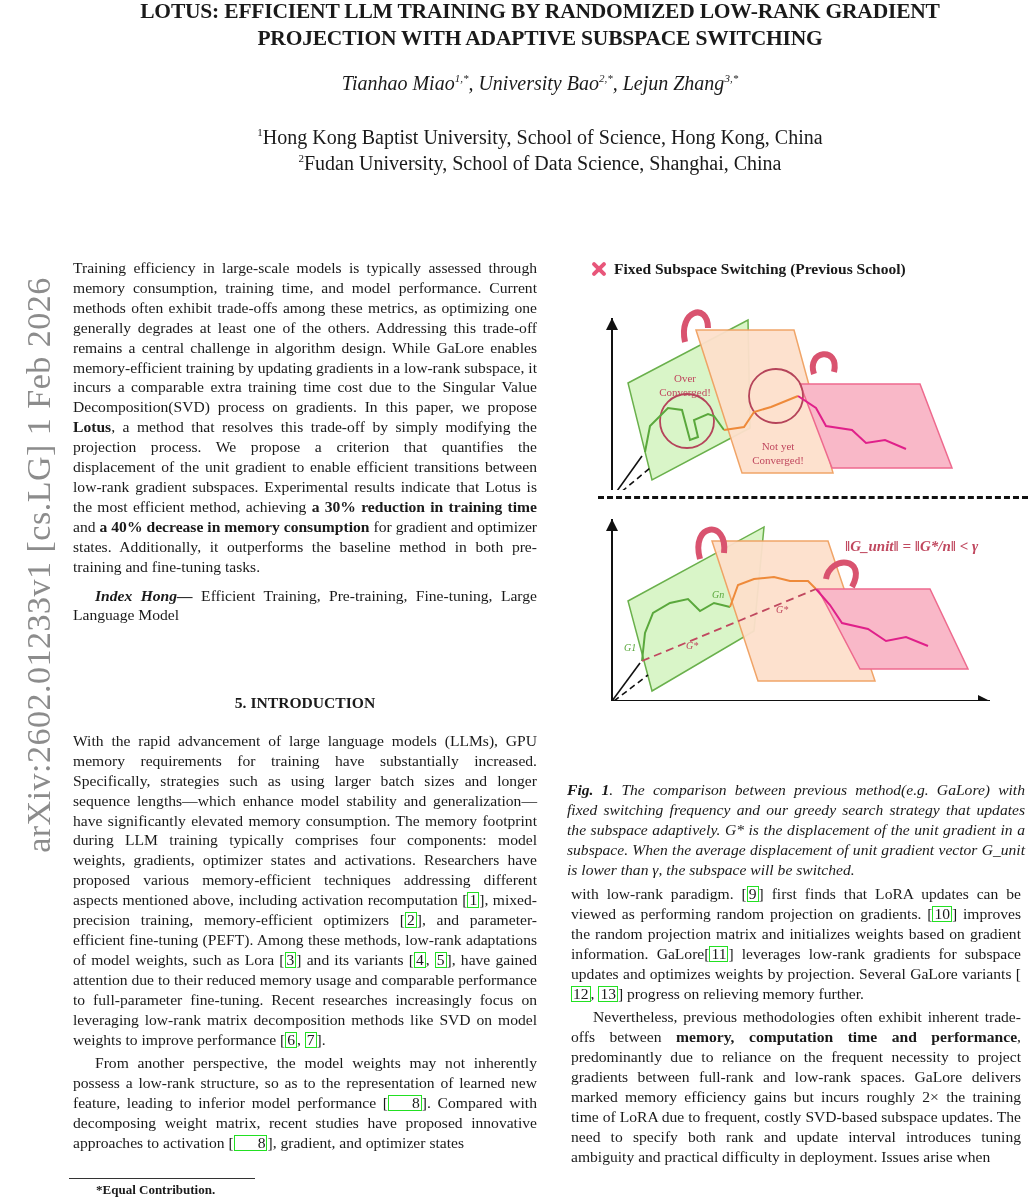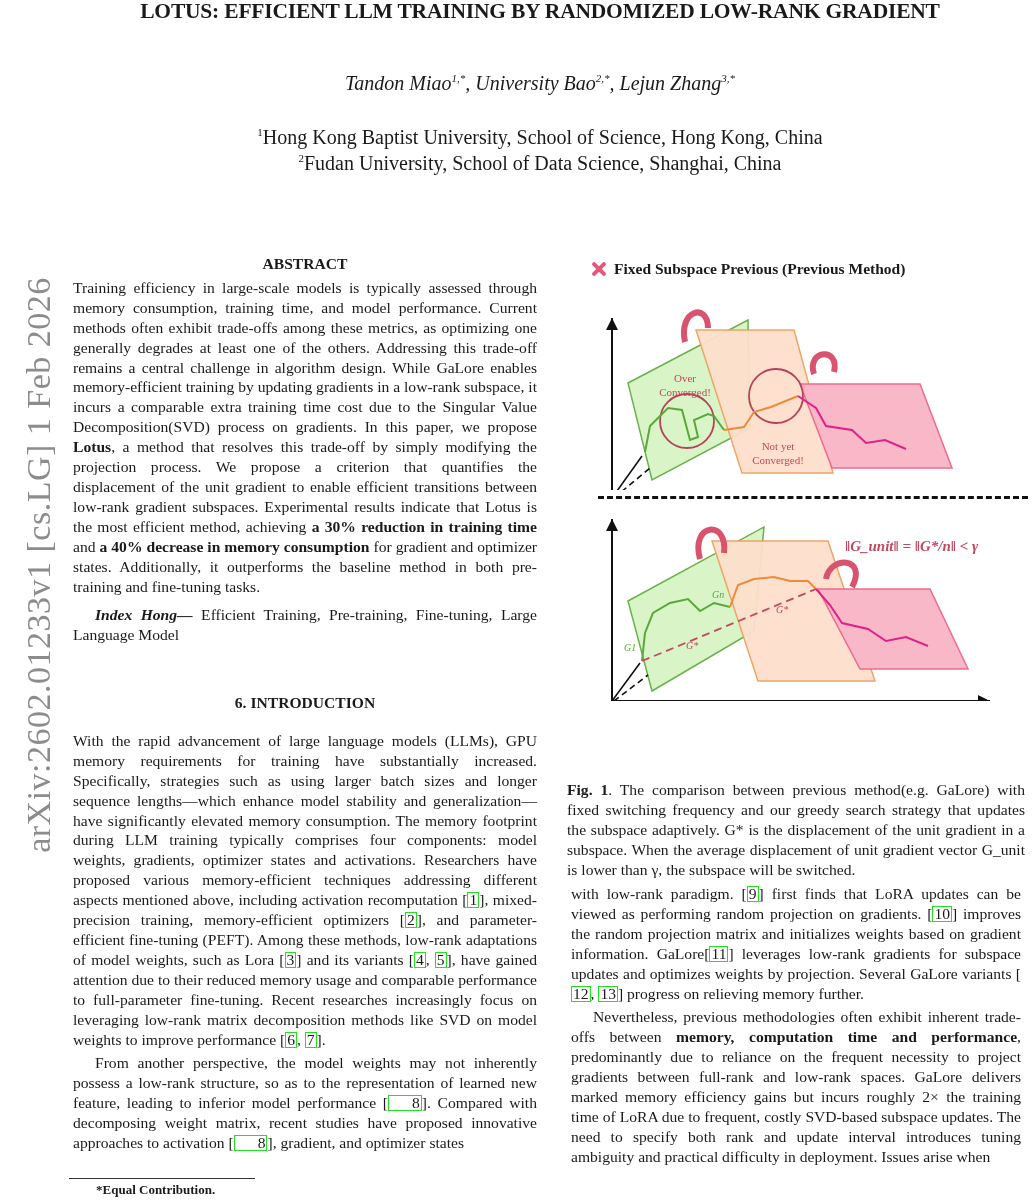--- a/index.html
+++ b/index.html
@@ -35,54 +35,54 @@
   .icon-check { width: 18px; height: 18px; background: #5cc26b; border-radius: 3px; position: relative; display: inline-block; }
   .icon-check::after { content: ""; position: absolute; left: 5px; top: 2px; width: 5px; height: 10px;
         border-right: 2.5px solid #fff; border-bottom: 2.5px solid #fff; transform: rotate(40deg); }
   .caption { font-size: 15.6px; line-height: 19.9px; text-align: justify; }
 </style>
 </head>
 <body>
 
 <div class="abs title">
   <div>LOTUS: EFFICIENT LLM TRAINING BY RANDOMIZED LOW-RANK GRADIENT</div>
+  <div>PROJECTION WITH ADAPTIVE SUBSPACE SWITCHING</div>
 </div>
 
 <div class="abs authors">
-  <span>Tandon Miao</span><sup>1,*</sup>,
+  <span>Tianhao Miao</span><sup>1,*</sup>,
   <span>University Bao</span><sup>2,*</sup>,
   <span>Lejun Zhang</span><sup>3,*</sup>
 </div>
 
 <div class="abs affils">
   <div><sup>1</sup><span>Hong Kong Baptist University, School of Science, Hong Kong, China</span></div>
   <div><sup>2</sup><span>Fudan University, School of Data Science, Shanghai, China</span></div>
 </div>
 
 <div class="abs arxiv">arXiv:2602.01233v1  [cs.LG]  1 Feb 2026</div>
 
 <div class="abs col lcol" style="top:254px;">
-  <div class="h-sec" style="margin-bottom:4px;">ABSTRACT</div>
   <p><span>Training efficiency in large-scale models is typically assessed through memory consumption, training time, and model performance. Current methods often exhibit trade-offs among these metrics, as optimizing one generally degrades at least one of the others. Addressing this trade-off remains a central challenge in algorithm design. While GaLore enables memory-efficient training by updating gradients in a low-rank subspace, it incurs a comparable extra training time cost due to the Singular Value Decomposition(SVD) process on gradients. In this paper, we propose </span><span class="b">Lotus</span><span>, a method that resolves this trade-off by simply modifying the projection process. We propose a criterion that quantifies the displacement of the unit gradient to enable efficient transitions between low-rank gradient subspaces. Experimental results indicate that Lotus is the most efficient method, achieving </span><span class="b">a 30% reduction in training time</span><span> and </span><span class="b">a 40% decrease in memory consumption</span><span> for gradient and optimizer states. Additionally, it outperforms the baseline method in both pre-training and fine-tuning tasks.</span></p>
   <p class="indent" style="margin-top:9px;"><span class="b it">Index Hong—</span><span> Efficient Training, Pre-training, Fine-tuning, Large Language Model</span></p>
 </div>
 
 <div class="abs col lcol" style="top:693px;">
-  <div class="h-sec" style="margin-bottom:18px;">6.  INTRODUCTION</div>
+  <div class="h-sec" style="margin-bottom:18px;">5.  INTRODUCTION</div>
   <p><span>With the rapid advancement of large language models (LLMs), GPU memory requirements for training have substantially increased. Specifically, strategies such as using larger batch sizes and longer sequence lengths—which enhance model stability and generalization—have significantly elevated memory consumption. The memory footprint during LLM training typically comprises four components: model weights, gradients, optimizer states and activations. Researchers have proposed various memory-efficient techniques addressing different aspects mentioned above, including activation recomputation [</span><a class="cite">1</a><span>], mixed-precision training, memory-efficient optimizers [</span><a class="cite">2</a><span>], and parameter-efficient fine-tuning (PEFT). Among these methods, low-rank adaptations of model weights, such as Lora [</span><a class="cite">3</a><span>] and its variants [</span><a class="cite">4</a>, <a class="cite">5</a><span>], have gained attention due to their reduced memory usage and comparable performance to full-parameter fine-tuning. Recent researches increasingly focus on leveraging low-rank matrix decomposition methods like SVD on model weights to improve performance [</span><a class="cite">6</a>, <a class="cite">7</a><span>].</span></p>
   <p class="indent"><span>From another perspective, the model weights may not inherently possess a low-rank structure, so as to the representation of learned new feature, leading to inferior model performance [</span><a class="cite">8</a><span>]. Compared with decomposing weight matrix, recent studies have proposed innovative approaches to activation [</span><a class="cite">8</a><span>], gradient, and optimizer states</span></p>
 </div>
 
 <div class="abs footrule"></div>
 <div class="abs footnote">*Equal Contribution.</div>
 
 <div class="abs fig" style="top:260px;">
   <div class="fig-title">
     <span class="icon-x"></span>
-    <span>Fixed Subspace Previous (Previous Method)</span>
+    <span>Fixed Subspace Switching (Previous School)</span>
   </div>
   <svg width="440" height="210" viewBox="0 0 440 210" style="display:block;margin-top:2px;">
     <defs>
       <marker id="ah" markerWidth="8" markerHeight="8" refX="6" refY="3" orient="auto">
           <path d="M0,0 L6,3 L0,6 z" fill="#111"></path>
         </marker>
     </defs>
     <line x1="22" y1="218" x2="22" y2="38" stroke="#111" stroke-width="2" marker-end="url(#ah)"></line>
     <line x1="22" y1="218" x2="400" y2="218" stroke="#111" stroke-width="2" marker-end="url(#ah)"></line>
     <polygon points="38,103 158,40 160,148 62,200" fill="#d9f5c8" stroke="#6ab04c" stroke-width="1.5"></polygon>
@@ -123,20 +123,20 @@
     <path d="M110,58 C100,22 138,18 134,52" fill="none" stroke="#d9536f" stroke-width="6"></path>
     <path d="M236,78 C240,54 278,56 262,86" fill="none" stroke="#d9536f" stroke-width="6"></path>
     <text x="34" y="150" font-size="10" fill="#5aa83c" font-style="italic" font-family="Liberation Serif, serif">G1</text>
     <text x="122" y="97" font-size="10" fill="#5aa83c" font-style="italic" font-family="Liberation Serif, serif">Gn</text>
     <text x="96" y="148" font-size="10" fill="#c0485f" font-style="italic" font-family="Liberation Serif, serif">G*</text>
     <text x="186" y="112" font-size="10" fill="#c0485f" font-style="italic" font-family="Liberation Serif, serif">G*</text>
     <text x="255" y="50" font-size="15" fill="#c0485f" font-style="italic" font-weight="bold" font-family="Liberation Serif, serif">‖G_unit‖ = ‖G*/n‖ &lt; γ</text>
   </svg>
 </div>
 
-<div class="abs caption rcol" style="top:780px;">
+<div class="abs caption rcol" style="top:780px;font-style:italic;">
   <span class="b">Fig. 1</span><span>. The comparison between previous method(e.g. GaLore) with fixed switching frequency and our greedy search strategy that updates the subspace adaptively. G* is the displacement of the unit gradient in a subspace. When the average displacement of unit gradient vector G_unit is lower than γ, the subspace will be switched.</span>
 </div>
 
 <div class="abs col rcol" style="top:880px;">
   <p><span>with low-rank paradigm. [</span><a class="cite">9</a><span>] first finds that LoRA updates can be viewed as performing random projection on gradients. [</span><a class="cite">10</a><span>] improves the random projection matrix and initializes weights based on gradient information. GaLore[</span><a class="cite">11</a><span>] leverages low-rank gradients for subspace updates and optimizes weights by projection. Several GaLore variants [</span><a class="cite">12</a>, <a class="cite">13</a><span>] progress on relieving memory further.</span></p>
   <p class="indent" style="margin-top:3px;"><span>Nevertheless, previous methodologies often exhibit inherent trade-offs between </span><span class="b">memory, computation time and performance</span><span>, predominantly due to reliance on the frequent necessity to project gradients between full-rank and low-rank spaces. GaLore delivers marked memory efficiency gains but incurs roughly 2× the training time of LoRA due to frequent, costly SVD-based subspace updates. The need to specify both rank and update interval introduces tuning ambiguity and practical difficulty in deployment. Issues arise when</span></p>
 </div>
 
 </body></html>

